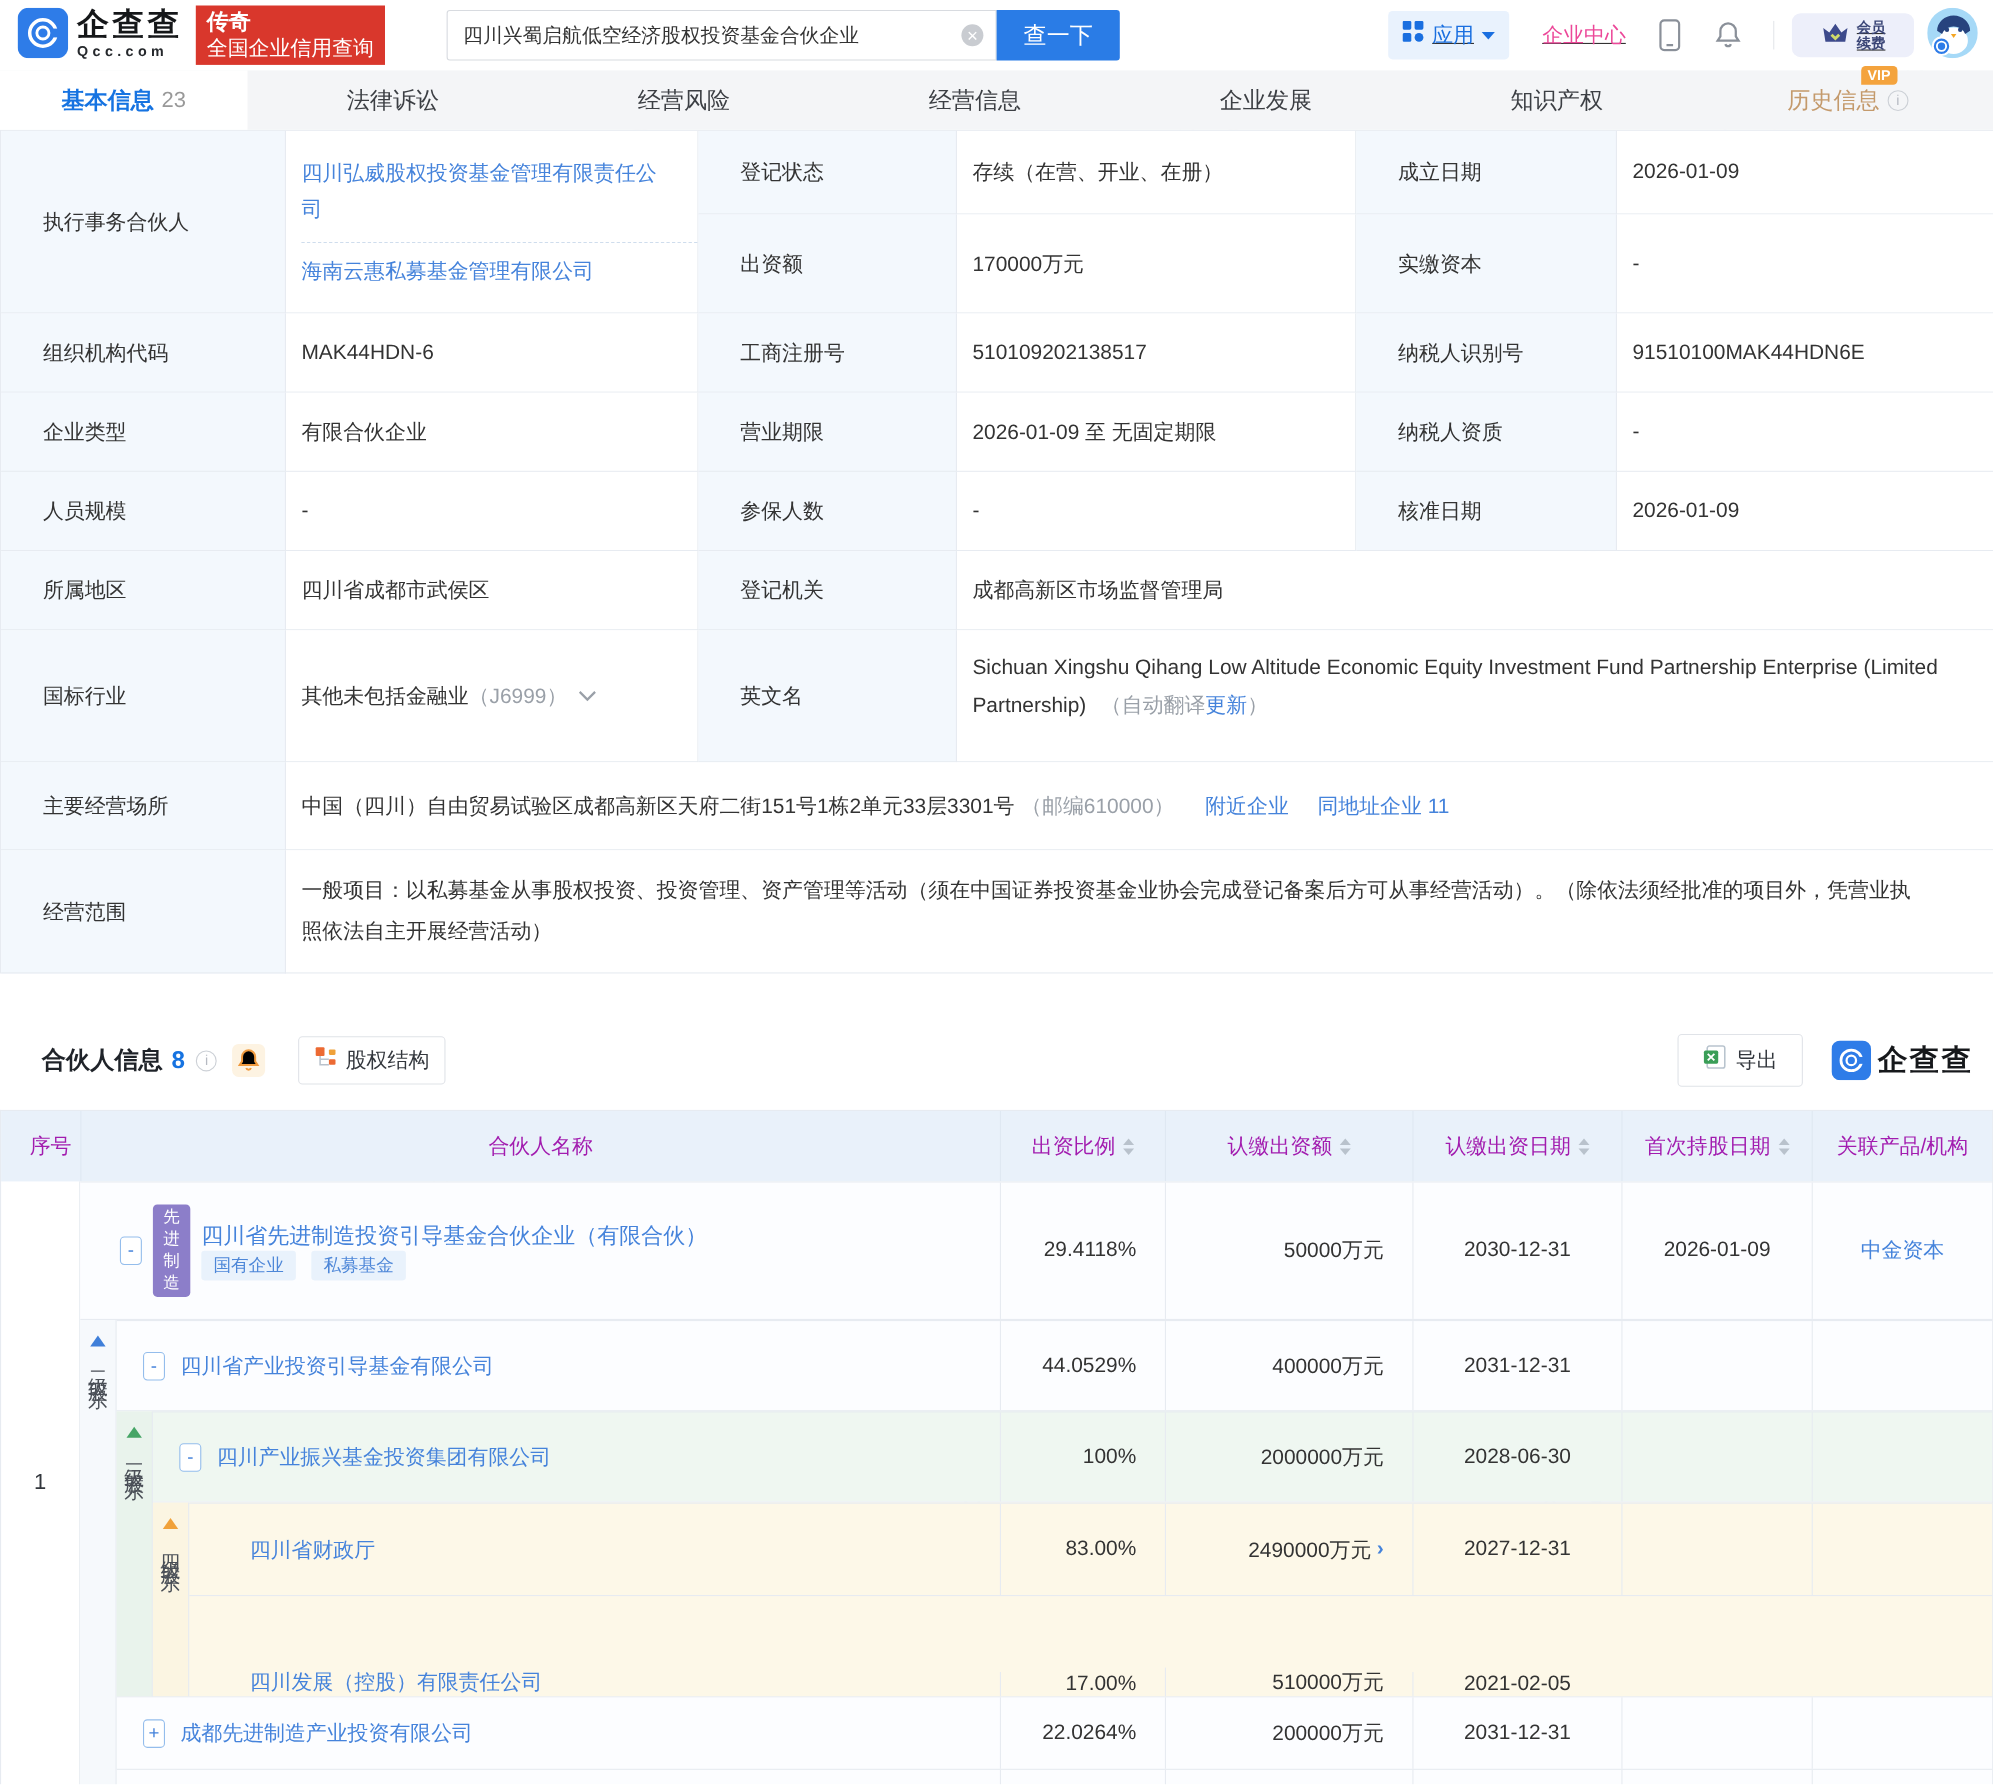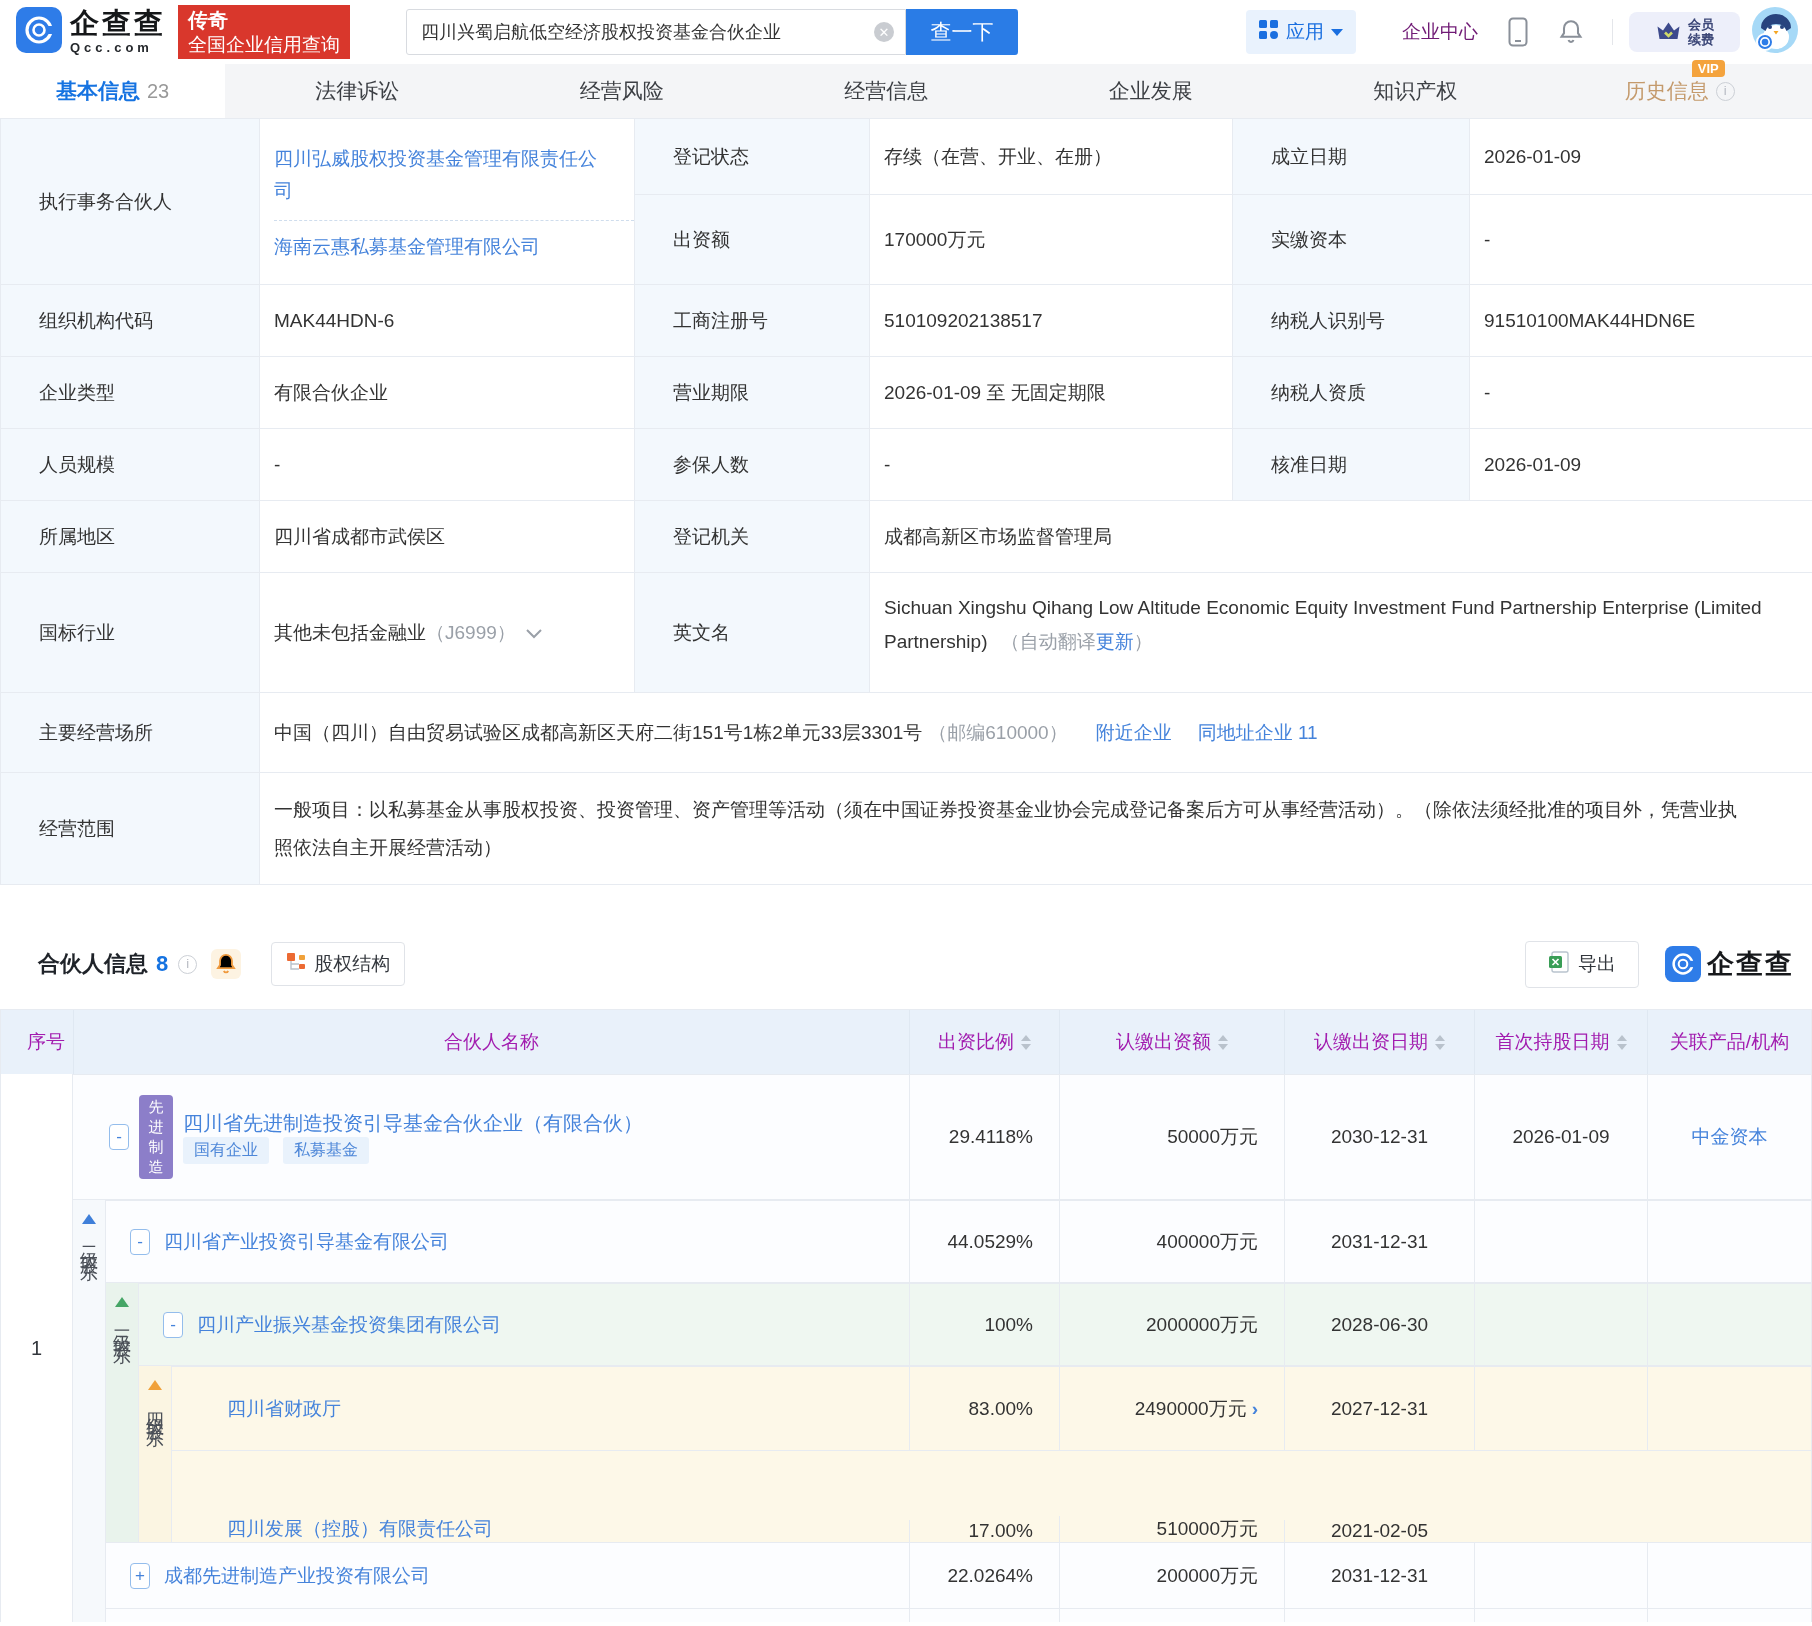--- a/index.html
+++ b/index.html
@@ -31,25 +31,25 @@
   .promo { margin-left:12px; background:#d9372c; color:#fff; padding:3px 10px 5px; height:54px; }
   .promo .l1 { font-size:20px; font-weight:bold; line-height:25px; }
   .promo .l2 { font-size:19px; line-height:24px; }
   .searchwrap { margin-left:56px; display:flex; align-items:center; position:relative; }
   .search { width:500px; height:46px; border:1px solid #d8dbe0; border-radius:3px 0 0 3px;
             padding:0 44px 0 14px; font-size:18px; color:#333; font-family:inherit; outline:none; }
   .clearbtn { position:absolute; right:124px; width:20px; height:20px; border-radius:50%;
               background:#c9ccd1; color:#fff; font-size:13px; display:flex; align-items:center; justify-content:center; cursor:pointer; }
   .gobtn { width:112px; height:46px; background:#2a7ce6; color:#fff; font-size:21px; border:none;
            border-radius:0 3px 3px 0; cursor:pointer; font-family:inherit; }
-  .hdr-right { margin-left:auto; display:flex; align-items:center; }
+  .hdr-right { margin-left:auto; display:flex; align-items:center;text-decoration:underline; }
   .pill-apps { display:flex; align-items:center; gap:7px; background:#e9f2fd; border-radius:4px;
                padding:9px 13px; color:#1a6fe0; font-size:19px; cursor:pointer; }
   .caret { width:0; height:0; border-left:6px solid transparent; border-right:6px solid transparent; border-top:7px solid #1a6fe0; }
-  .navitem { margin-left:46px; font-size:19px; color:#701a75; cursor:pointer; }
+  .navitem { margin-left:30px; font-size:19px; color:#ec4899; cursor:pointer; }
   .iconbtn { margin-left:30px; display:flex; align-items:center; cursor:pointer; }
   .vdiv { margin-left:28px; width:1px; height:26px; background:#e4e6ea; }
   .pill-vip { margin-left:16px; display:flex; align-items:center; gap:6px; background:#edeffa;
               border-radius:8px; padding:5px 26px; cursor:pointer; }
   .pill-vip .t { font-size:13px; font-weight:bold; color:#3b4677; line-height:15px; }
   .avatar { margin-left:12px; cursor:pointer; flex:none; }
 
   
   .tabs { position:relative; z-index:2; display:flex; height:54px; background:#f4f5f7; }
   .tab { flex:1; display:flex; align-items:center; justify-content:center; gap:7px;

